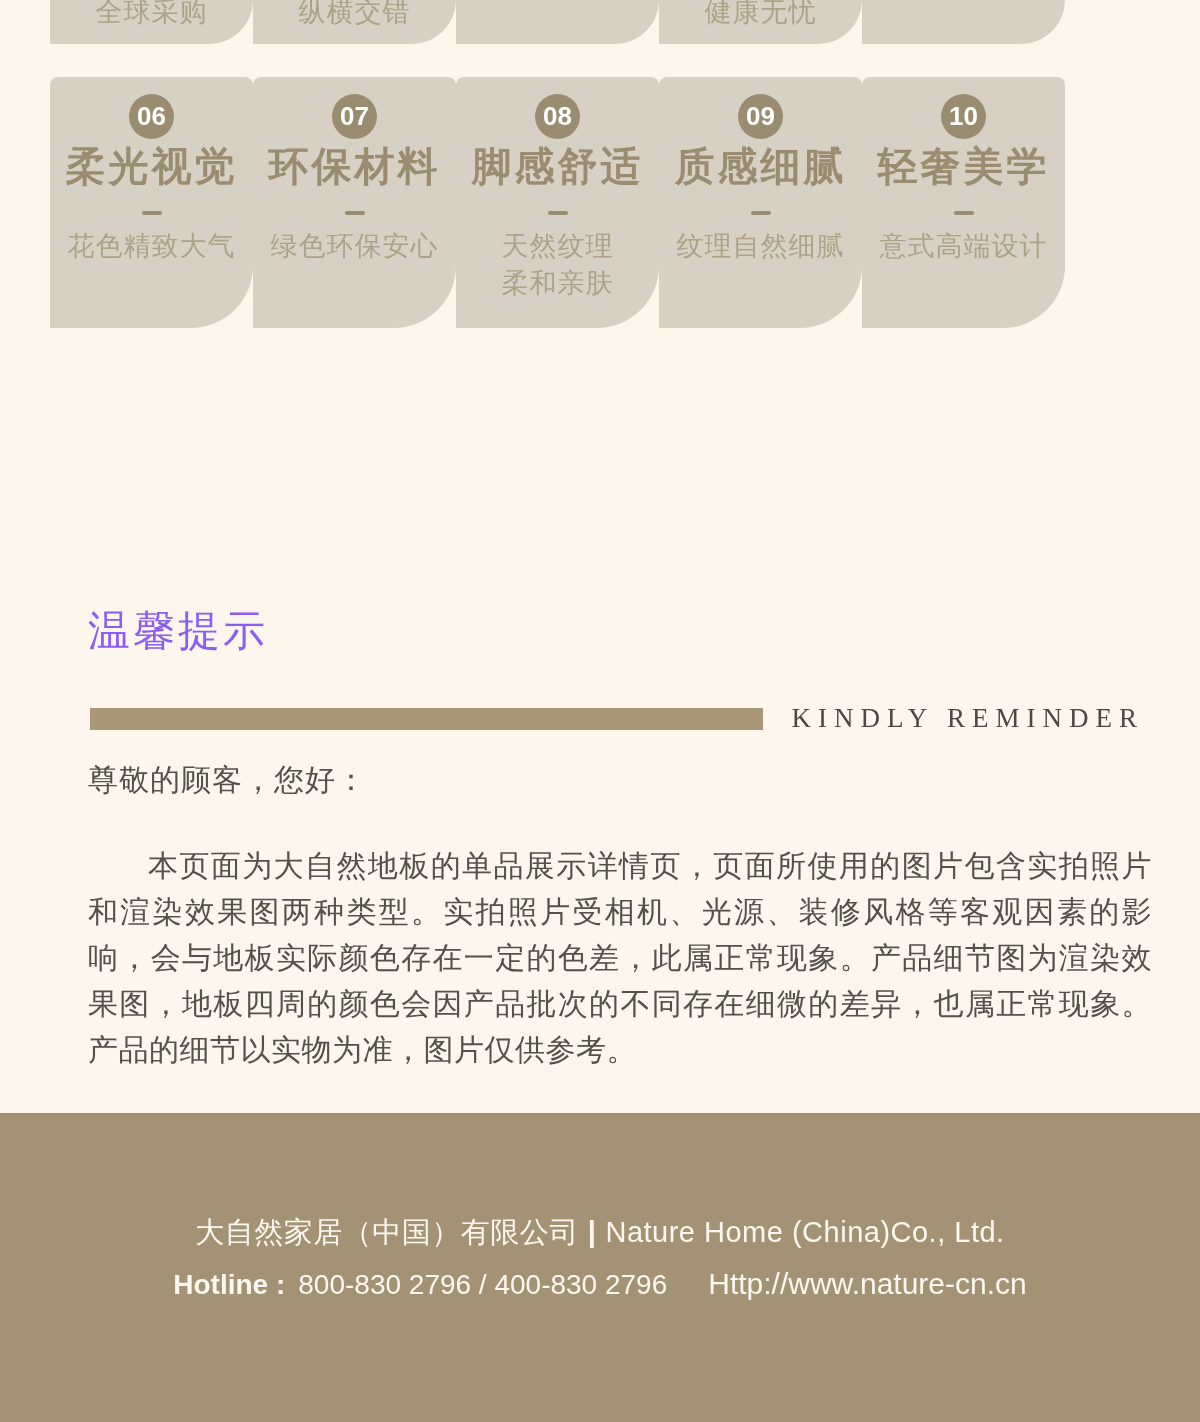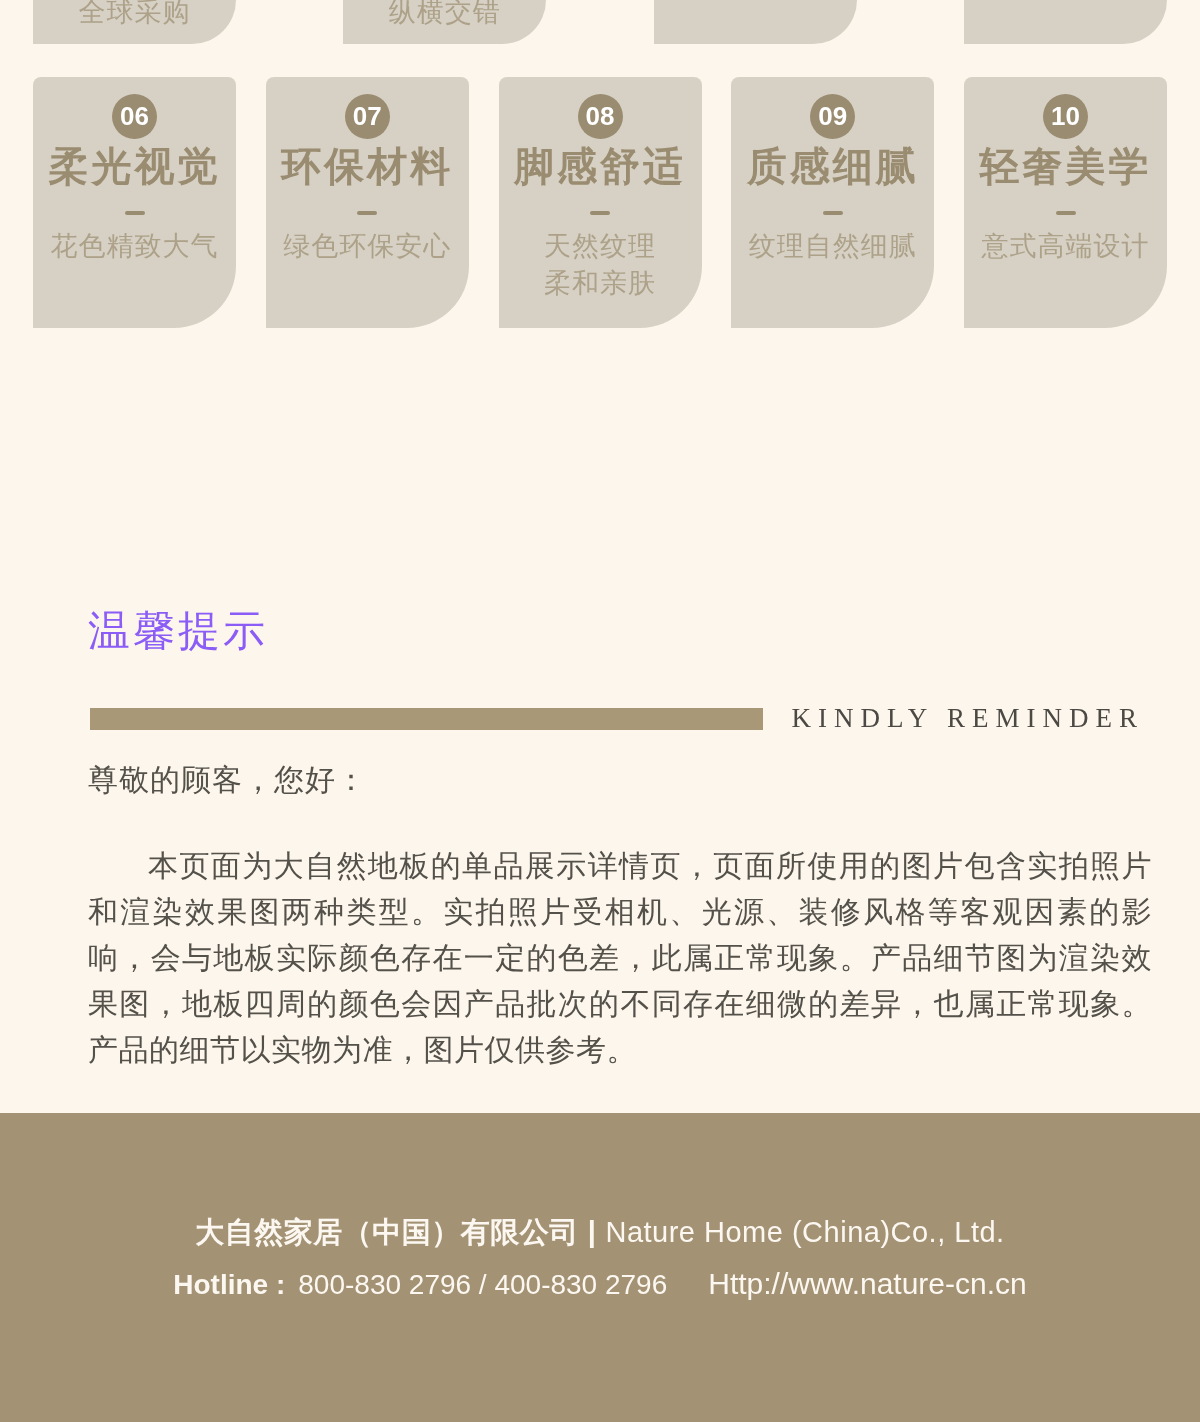--- a/index.html
+++ b/index.html
@@ -16,23 +16,23 @@
   .page{
     position:relative;
     width:1200px;height:1422px;
     margin:0 auto;
     background:var(--page-bg);
     overflow:hidden;
     font-family:"Liberation Sans","DejaVu Sans",sans-serif;
   }
   
   .cards-row{
-    position:absolute;left:0;right:0;
-    display:flex;justify-content:space-between;
-    padding:0 33px;
+    position:absolute;left:0;right:17px;
+    display:flex;justify-content:flex-start;
+    padding:0 50px;
   }
   .row-top{top:0;}
   .row-main{top:77px;}
   .top-card{
     width:203px;height:44px;
     background:var(--card-bg);
     border-radius:0 0 56px 0;
     display:flex;justify-content:center;align-items:flex-start;
     overflow:hidden;
   }
@@ -91,21 +91,21 @@
   
   .footer{
     position:absolute;left:0;top:1113px;
     width:1200px;height:309px;
     background:var(--footer-bg);
     color:#fcf8f1;
     display:flex;flex-direction:column;align-items:center;justify-content:center;
     padding-bottom:22px;
   }
   .footer-line1{font-size:29px;letter-spacing:0.5px;white-space:nowrap;}
-  .footer-line1 .cn{font-weight:bold;}
+  .footer-line1 .cn{font-weight:normal;}
   .footer-line1 .divider{font-weight:bold;margin:0 9px;}
   .footer-line2{
     margin-top:14px;font-size:28px;white-space:nowrap;
     display:flex;align-items:baseline;gap:7px;
   }
   .footer-line2 .hotline-label{font-weight:bold;margin-right:6px;}
   .footer-line2 .website{margin-left:34px;font-size:30px;}
 </style>
 </head>
 <body>
@@ -114,20 +114,23 @@
 
   <div class="cards-row row-top">
     <div class="top-card">
       <span class="label">全球采购</span>
     </div>
     <div class="top-card">
       <span class="label">纵横交错</span>
     </div>
     <div class="top-card">
       <span class="label"></span>
+    </div>
+    <div class="top-card">
+      <span class="label">健康无忧</span>
     </div>
     <div class="top-card">
       <span class="label"></span>
     </div>
   </div>
 
   <div class="cards-row row-main">
     <div class="card">
       <div class="num">06</div>
       <div class="title">柔光视觉</div>

